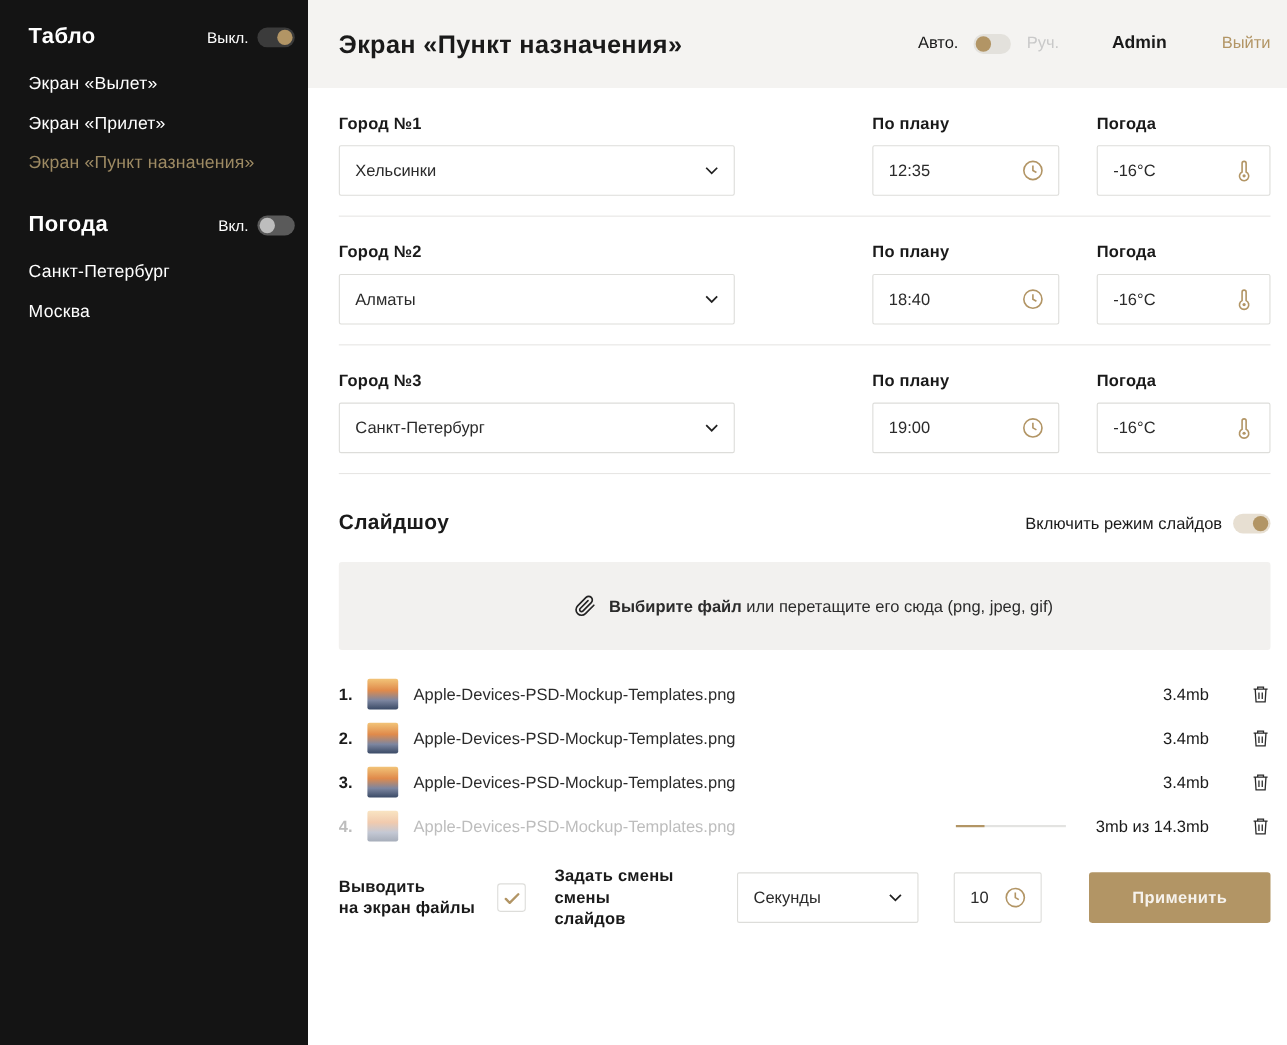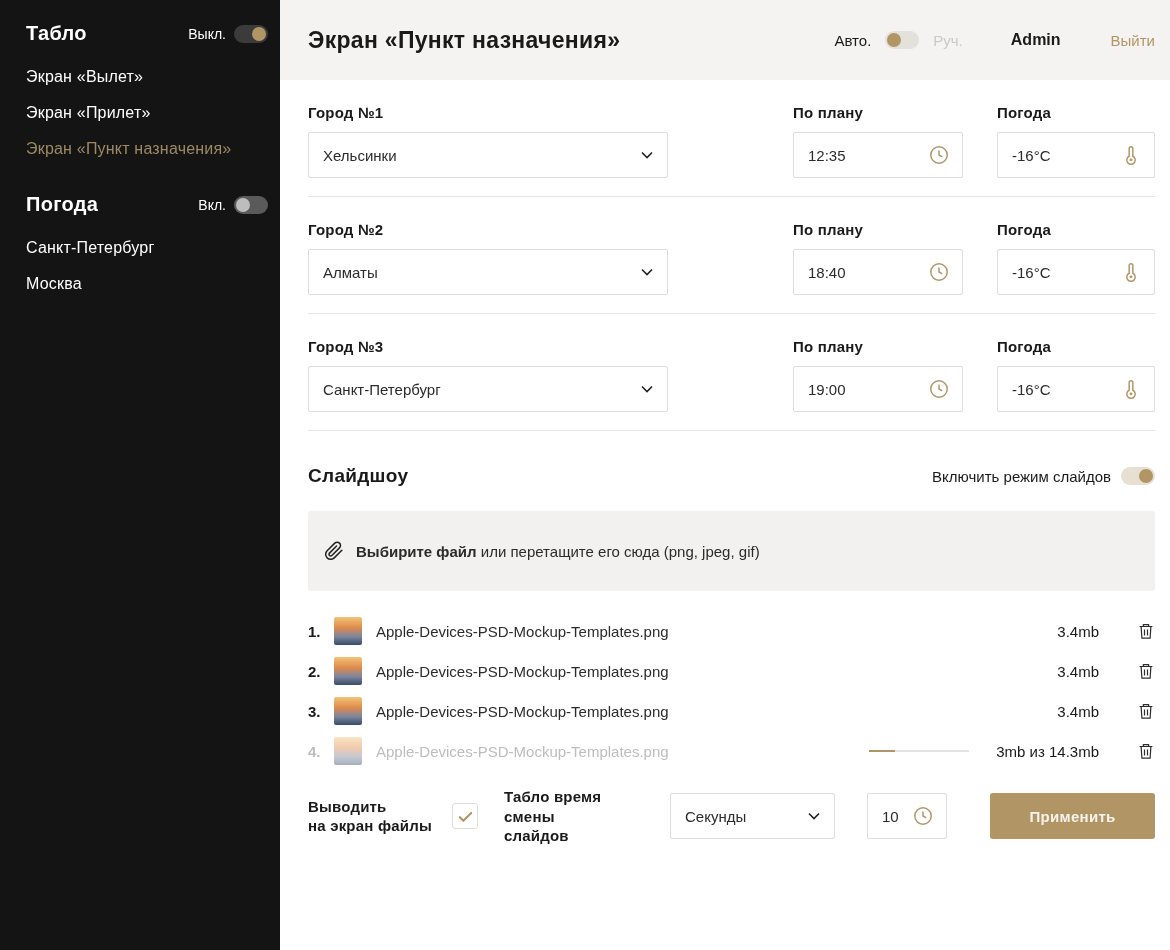--- a/index.html
+++ b/index.html
@@ -26,21 +26,21 @@
   .tg-warm .knob  { background:#b29565; }
   .side-nav { display:flex; flex-direction:column; margin-bottom:26px; }
   .side-link { font-size:16px; color:#fff; padding:9px 0; cursor:pointer; text-decoration:none; letter-spacing:.2px; }
   .side-link.active { color:#9d8a63; }
   .side-section + .side-section { margin-top:6px; }
 
   
   .main { flex:1; display:flex; flex-direction:column; background:#fff; }
   .topbar { height:80px; background:#f4f3f1; display:flex; align-items:center; padding:0 15px 0 28px; }
   .page-title { font-size:23px; font-weight:700; letter-spacing:.3px; }
-  .topbar-right { margin-left:auto; display:flex; align-items:center; }
+  .topbar-right { margin-left:auto; display:flex; }
   .mode-label { font-size:15px; }
   .mode-label.auto { color:#1a1a1a; }
   .mode-label.manual { color:#c9c9c9; }
   .mode-toggle { margin:0 14px; }
   .user-name { font-size:16px; font-weight:700; margin-left:48px; }
   .logout-link { font-size:15px; color:#b29565; margin-left:50px; cursor:pointer; text-decoration:none; }
 
   .content { padding:0 15px 0 28px; }
 
   .dest-grid { display:grid; grid-template-columns:360px 1fr 170px 34px 158px; align-items:end; }
@@ -53,21 +53,21 @@
   .select-value { font-size:15px; color:#2b2b2b; }
   .chev { width:12px; height:8px; }
   .field-input { border:none; outline:none; width:100%; font-size:15px; color:#2b2b2b; font-family:"Liberation Sans", sans-serif; background:transparent; }
   .control .icon-right { position:absolute; right:12px; top:50%; transform:translateY(-50%); width:22px; height:22px; display:flex; }
   .icon-right svg { width:100%; height:100%; }
 
   
   .slideshow-head { display:flex; align-items:center; justify-content:space-between; margin-top:34px; }
   .slideshow-toggle-wrap { display:flex; align-items:center; gap:10px; }
   .slideshow-toggle-label { font-size:15px; color:#1a1a1a; }
-  .upload-zone { margin-top:24px; height:80px; background:#f2f1ef; border-radius:3px; display:flex; align-items:center; gap:12px; cursor:pointer;padding-left:16px; }
+  .upload-zone { margin-top:24px; height:80px; background:#f2f1ef; border-radius:3px; display:flex; align-items:center; justify-content:center; gap:12px; cursor:pointer;padding-left:16px; }
   .upload-zone svg { width:20px; height:20px; }
   .upload-text { font-size:15px; color:#2b2b2b; }
   .upload-text b { font-weight:700; }
 
   .file-list { margin-top:20px; }
   .file-row { display:flex; align-items:center; height:40px; }
   .file-num { width:22px; font-size:15px; font-weight:700; }
   .file-thumb { width:28px; height:28px; border-radius:2px; margin:0 14px 0 4px;
     background:linear-gradient(180deg,#f2c478 0%,#e08a4b 38%,#7d86a0 70%,#3a4a66 100%); }
   .file-name { flex:1; font-size:15px; color:#2b2b2b; }
@@ -339,21 +339,21 @@
       </div>
 
       <div class="bottom-controls">
         <div class="ctl-label first">Выводить
 на экран файлы</div>
         <div class="checkbox">
           <svg viewBox="0 0 24 24" fill="none" stroke="#b29565" stroke-width="3" stroke-linecap="round" stroke-linejoin="round">
               <path d="M4 13l5 5L20 7"></path>
             </svg>
         </div>
-        <div class="ctl-label second">Табло время смены
+        <div class="ctl-label second">Задать смены смены
 слайдов</div>
         <div class="control select unit-select">
           <span class="select-value">Секунды</span>
           <svg class="chev" viewBox="0 0 12 8" fill="none">
               <path d="M1 1.5 6 6.5 11 1.5" stroke="#222" stroke-width="1.6"></path>
             </svg>
         </div>
         <div class="control interval-box">
           <input class="field-input" readonly="" value="10" style="">
           <span class="icon-right">

